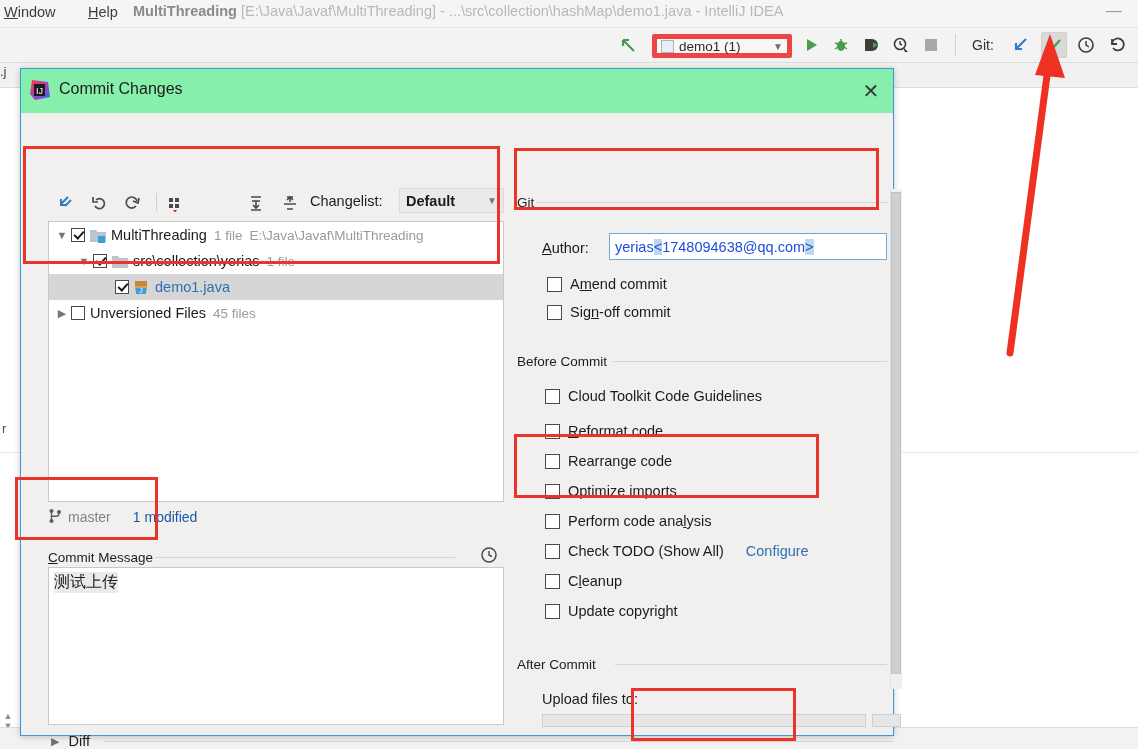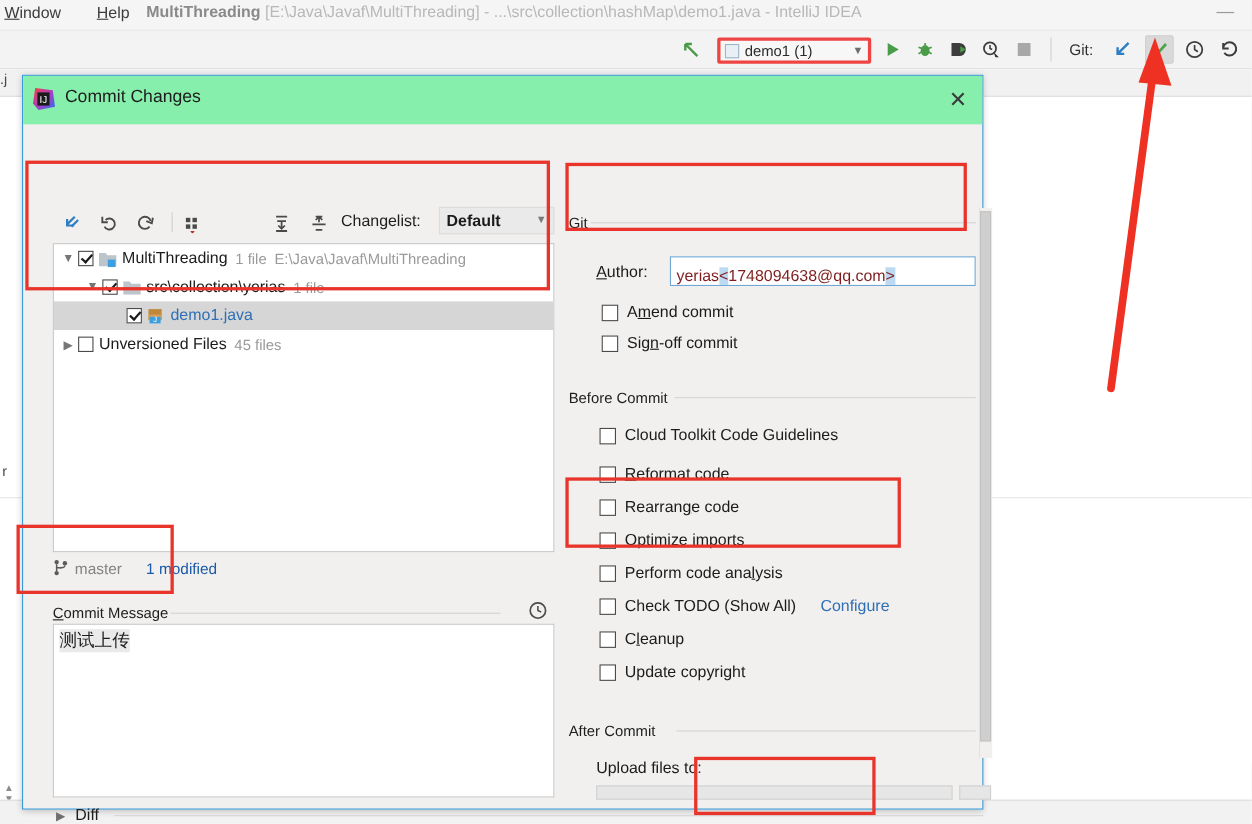--- a/index.html
+++ b/index.html
@@ -32,21 +32,21 @@
     color: #9a9a9a; font-size: 16px; text-align: center; line-height: 18px;
   }
 
   .ide-toolbar {
     position: absolute; left: 0; top: 28px; width: 1138px; height: 35px;
     background: #f3f3f3; border-bottom: 1px solid #dcdcdc;
   }
 
   .runconfig {
     position: absolute; left: 652px; top: 34px; width: 140px; height: 24px;
-    background: #f7f7f7; border: 3px solid #ef4444; border-radius: 2px;
+    background: #f7f7f7; border: 5px solid #ef4444; border-radius: 2px;
     display: flex; align-items: center; padding: 0 4px; gap: 5px;
   }
   .runconfig .rc-label { font-size: 13.5px; color: #2b2b2b; }
   .runconfig .rc-chev { margin-left: auto; color: #6e6e6e; font-size: 10px; }
   .rc-icon { width: 13px; height: 13px; border: 1px solid #9fb6c9; background: #e8eff5; }
 
   .git-label {
     position: absolute; left: 972px; top: 37px; font-size: 14px; color: #303030;
   }
   .tb-btn {
@@ -177,22 +177,22 @@
     position: absolute; left: 83px; top: 672px; width: 790px; height: 1px; background: #d4d4d4;
   }
 
   
   .author-label {
     position: absolute; left: 521px; top: 171px; font-size: 14.5px; color: #1a1a1a;
   }
   .author-input {
     position: absolute; left: 588px; top: 164px; width: 278px; height: 27px;
     background: #ffffff; border: 1px solid #6fa8d4;
-    font-size: 14.5px; color: #7f1d1d;
-    display: flex; align-items: flex-end; padding: 0 5px;
+    font-size: 14.5px; color: #1d4ed8;
+    display: flex; align-items: center; padding: 0 5px;
   }
   .sel-hl { background: #bcd9f2; }
 
   .cb-row {
     position: absolute; display: flex; align-items: center;
     font-size: 14.5px; color: #1b1b1b; height: 22px;
   }
   .cb-row .cbx { margin-right: 8px; width: 15px; height: 15px; }
 
   .upload-label {

